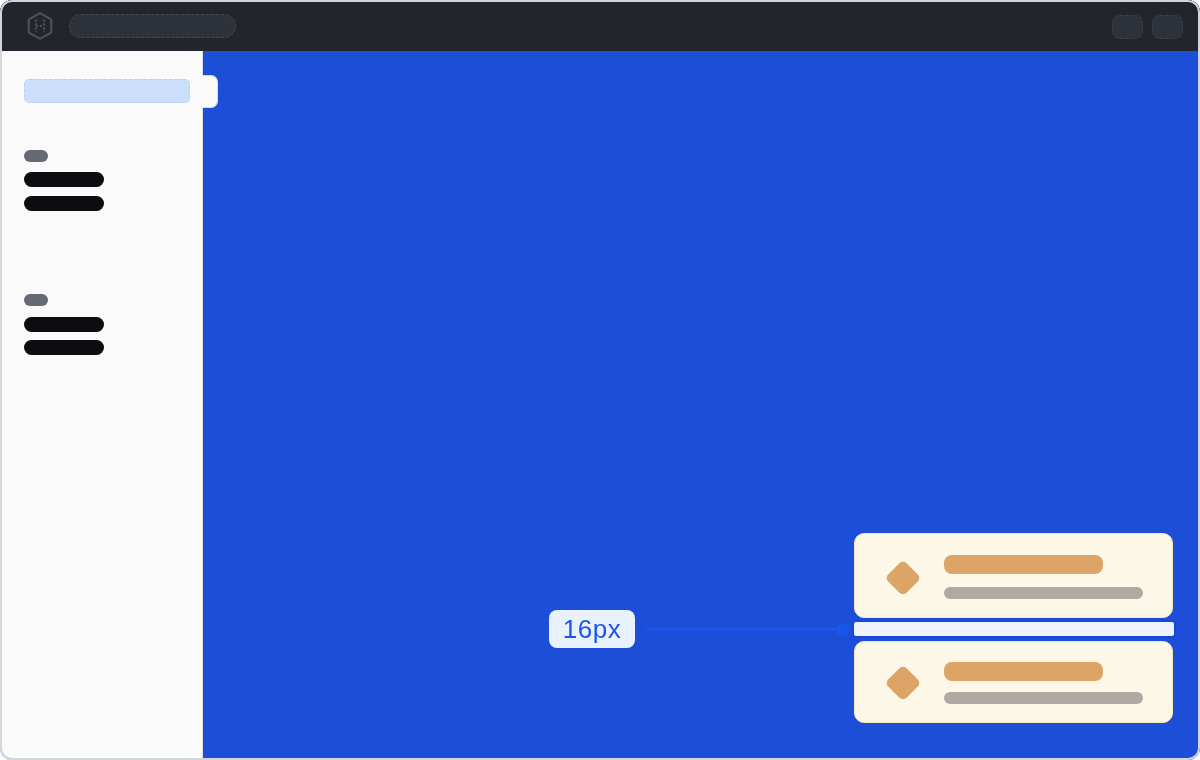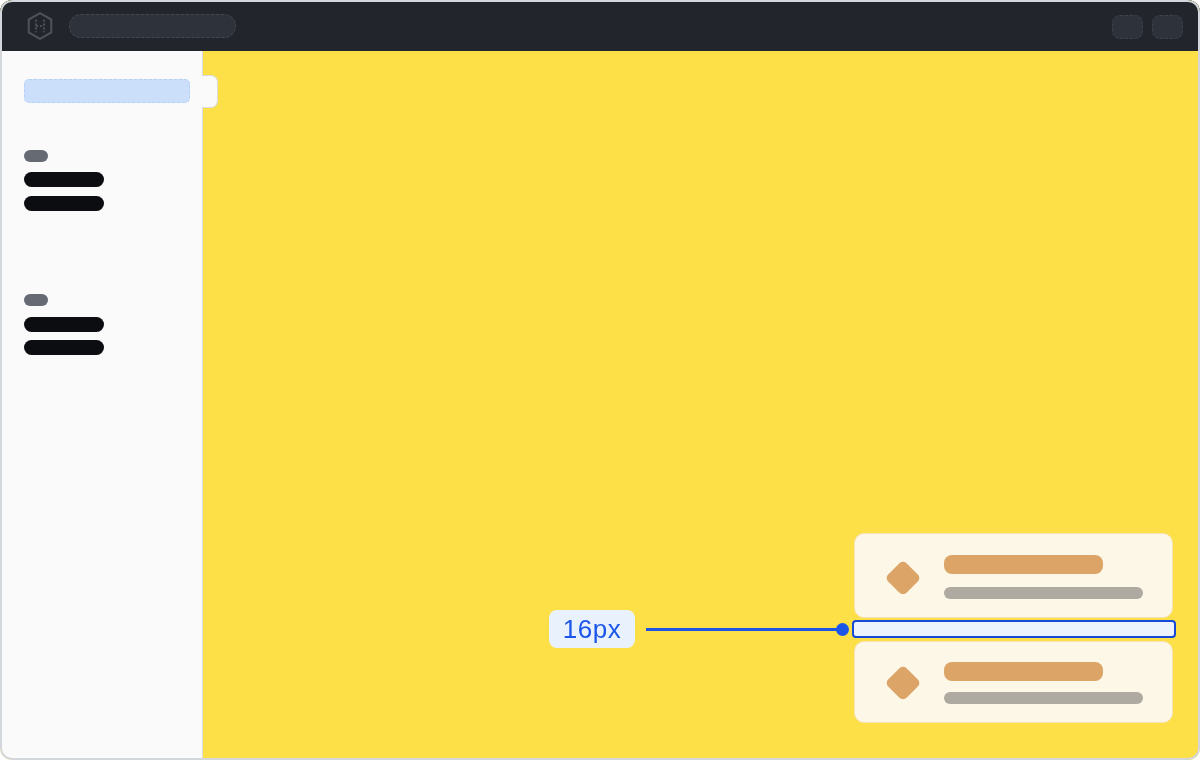--- a/index.html
+++ b/index.html
@@ -1,20 +1,20 @@
 <!DOCTYPE html>
 <html><head>
 <meta charset="utf-8">
 <style>
   * { margin:0; padding:0; box-sizing:border-box; }
   html,body { background:#ffffff; font-family:"Liberation Sans", sans-serif; }
 
   .window {
     position:relative; width:1200px; height:760px;
-    background:#fde047; border-radius:12px; overflow:hidden;
+    background:#1d4ed8; border-radius:12px; overflow:hidden;
   }
   .window-frame {
     position:absolute; inset:0; border:2px solid #d3d6db; border-radius:12px;
     pointer-events:none; z-index:60;
   }
 
   
   .topbar {
     position:absolute; left:0; top:0; right:0; height:51px;
     background:#22252b; z-index:5;

